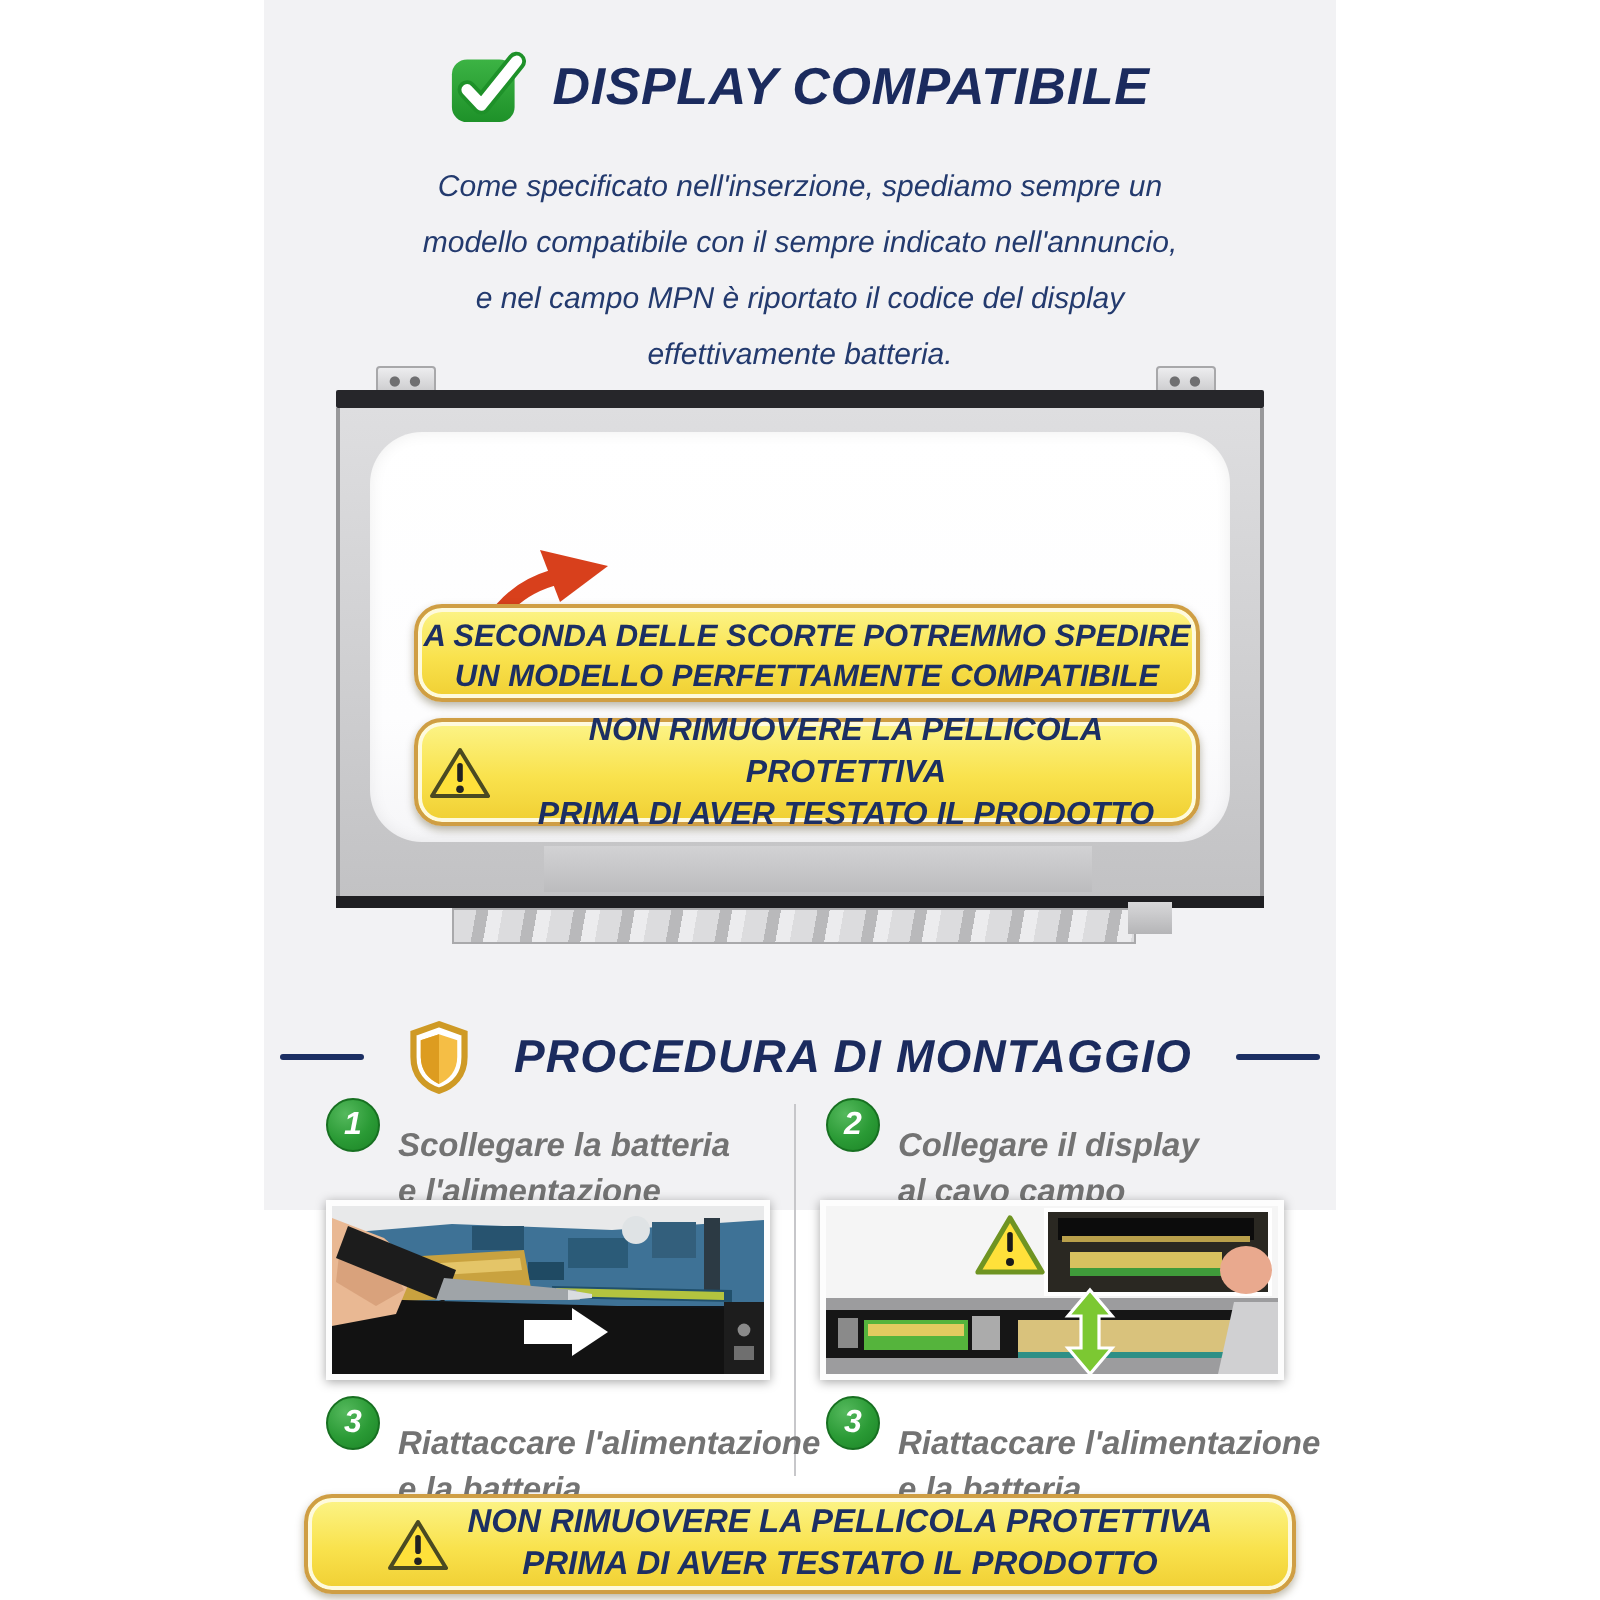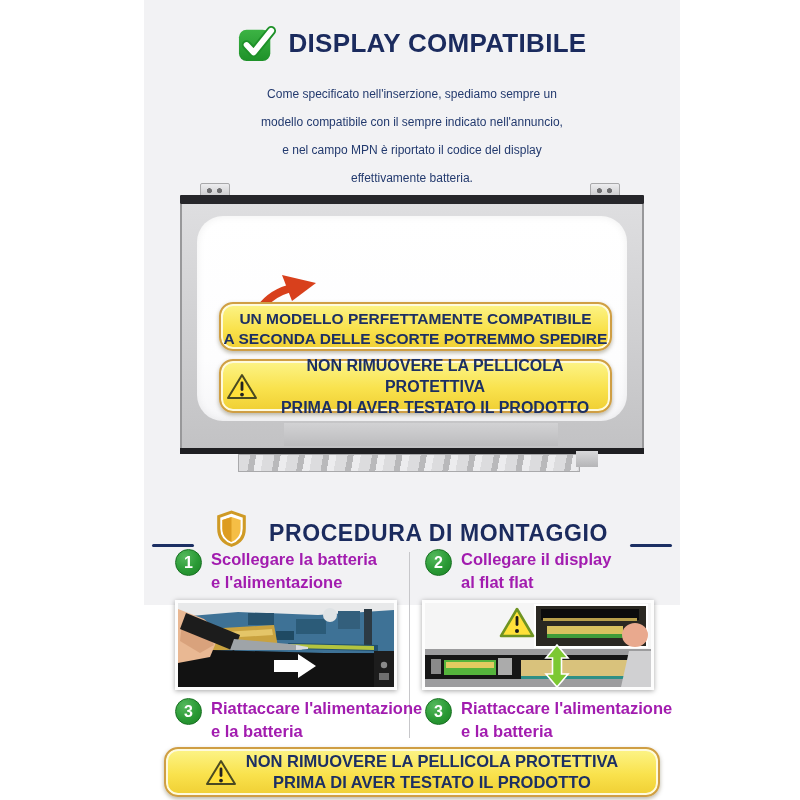--- a/index.html
+++ b/index.html
@@ -1,23 +1,23 @@
 <!DOCTYPE html>
 <html><head>
 <meta charset="utf-8">
 <style>
   * { margin:0; padding:0; box-sizing:border-box; }
   html,body { width:800px; height:800px; background:#ffffff; font-family:"Liberation Sans", sans-serif; position:relative; overflow:hidden; }
-  .page { position:absolute; left:144px; top:0; width:536px; height:605px; background:#f2f2f4; }
+  .page { position:absolute; left:132px; top:0; width:536px; height:605px; background:#f2f2f4;font-style:italic; }
 
   
   .header-row { position:absolute; top:24px; left:0; width:100%; display:flex; justify-content:center; align-items:center; gap:13px; }
   .check-icon { width:38px; height:38px; flex:0 0 auto; }
   .page-title { font-size:26px; font-weight:bold; color:#1b2b5e; letter-spacing:0.3px; }
-  .intro { position:absolute; top:80px; left:0; width:100%; text-align:center; color:#233a6e; font-size:12px; line-height:28px; }
+  .intro { position:absolute; top:80px; left:0; width:100%; text-align:center; color:#233a6e; font-size:15px; line-height:28px; }
 
   
   .panel { position:absolute; left:36px; top:183px; width:464px; height:292px; }
   .hinge { position:absolute; top:0; width:30px; height:15px; border:1px solid #a8a8aa; border-radius:2px;
     background:
       radial-gradient(circle at 30% 52%, #6f6f71 2.3px, rgba(0,0,0,0) 2.8px),
       radial-gradient(circle at 66% 52%, #6f6f71 2.3px, rgba(0,0,0,0) 2.8px),
       linear-gradient(#ededef,#c9c9cb);
   }
   .hinge.left { left:20px; } .hinge.right { right:24px; }
@@ -34,32 +34,32 @@
   
   .ybox { position:absolute; left:39px; width:393px; border:2px solid #cf9e44; border-radius:14px;
     background:linear-gradient(180deg,#fcf488 0%,#f9e24d 55%,#f0cf33 100%);
     box-shadow:0 2px 4px rgba(60,50,0,0.35), inset 0 0 0 2px #fefadd;
     color:#1c2f63; font-weight:bold; text-align:center; }
   .ybox.note { top:119px; height:49px; font-size:15.5px; line-height:20px; padding-top:5px; }
   .ybox.warn { top:176px; height:54px; display:flex; align-items:center; justify-content:center; gap:9px; font-size:16px; line-height:21px; padding:0 6px; }
   .warn-tri { width:30px; height:27px; flex:0 0 auto; }
 
   
-  .proc-header { position:absolute; top:510px; left:0; width:100%; display:flex; align-items:flex-end; justify-content:center; gap:22px; }
+  .proc-header { position:absolute; top:510px; left:0; width:100%; display:flex; align-items:center; justify-content:center; gap:22px; }
   .proc-line { height:3px; width:42px; background:#1c2f63; border-radius:2px; }
   .shield-icon { width:31px; height:37px; }
   .proc-title { font-size:23px; font-weight:bold; color:#1b2b5e; letter-spacing:0.6px; }
 
   
   .step { position:absolute; display:flex; gap:9px; align-items:flex-start; }
   .badge { width:27px; height:27px; border-radius:50%; flex:0 0 auto; margin-top:1px;
     background:radial-gradient(circle at 35% 28%, #55b95d 0%, #2a9a35 55%, #1c8326 100%);
     border:1px solid #177021; color:#fff; font-weight:bold; font-size:16px;
     display:flex; align-items:center; justify-content:center; }
-  .step-text { font-size:16.5px; font-weight:bold; color:#a21caf; line-height:23px; white-space:nowrap; }
+  .step-text { font-size:16.5px; font-weight:bold; color:#737373; line-height:23px; white-space:nowrap;margin-top:14px; }
   .step.s1 { left:31px; top:548px; } .step.s2 { left:281px; top:548px; }
   .step.s3a { left:31px; top:697px; } .step.s3b { left:281px; top:697px; }
   .divider { position:absolute; left:265px; top:552px; width:1px; height:186px; background:#c7c7ca; }
 
   
   .photo { position:absolute; top:600px; height:90px; background:#fff; border:3px solid #fdfdfd; box-shadow:0 1px 5px rgba(0,0,0,0.35); }
   .photo svg { display:block; width:100%; height:100%; }
   .photo.p1 { left:31px; width:222px; }
   .photo.p2 { left:278px; width:232px; }
 
@@ -107,22 +107,22 @@
     <div class="bottom-line"></div>
     <div class="foil"></div>
     <div class="foil-tab"></div>
 
     <svg class="red-arrow" viewBox="0 0 78 60">
       <path d="M8 58 C 14 36, 26 22, 46 16" fill="none" stroke="#d8401c" stroke-width="8" stroke-linecap="round"></path>
       <polygon points="40,2 74,10 50,28" fill="#d8401c"></polygon>
     </svg>
 
     <div class="ybox note">
+      <div>A SECONDA DELLE SCORTE POTREMMO SPEDIRE</div>
       <div>UN MODELLO PERFETTAMENTE COMPATIBILE</div>
-      <div>A SECONDA DELLE SCORTE POTREMMO SPEDIRE</div>
     </div>
 
     <div class="ybox warn">
       <svg class="warn-tri" viewBox="0 0 30 27">
         <polygon points="15,2 29,25 1,25" fill="#ffe13a" stroke="#4a4a22" stroke-width="2" stroke-linejoin="round"></polygon>
         <rect x="13.6" y="8.5" width="2.8" height="9.5" rx="1.4" fill="#222"></rect>
         <circle cx="15" cy="21.6" r="1.9" fill="#222"></circle>
       </svg>
       <div>
         <div>NON RIMUOVERE LA PELLICOLA PROTETTIVA</div>
@@ -146,21 +146,21 @@
     <div class="badge">1</div>
     <div class="step-text">
       <div>Scollegare la batteria</div>
       <div>e l'alimentazione</div>
     </div>
   </div>
   <div class="step s2">
     <div class="badge">2</div>
     <div class="step-text">
       <div>Collegare il display</div>
-      <div>al flat flat</div>
+      <div>al cavo campo</div>
     </div>
   </div>
 
   <div class="divider"></div>
 
   <div class="photo p1">
     <svg viewBox="0 0 216 84" preserveAspectRatio="none">
       <rect width="216" height="84" fill="#10151a"></rect>
       <rect x="0" y="0" width="216" height="50" fill="#3e7296"></rect>
       <polygon points="0,0 216,0 216,7 140,12 60,9 0,14" fill="#e8e9ea"></polygon>

